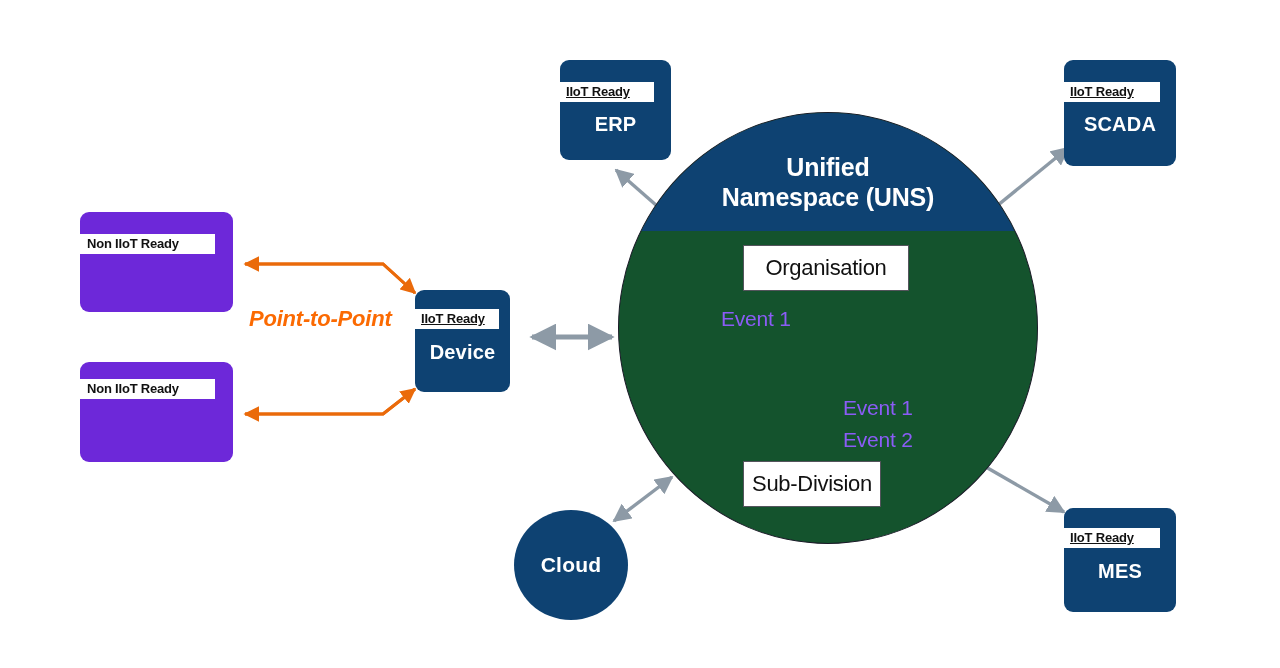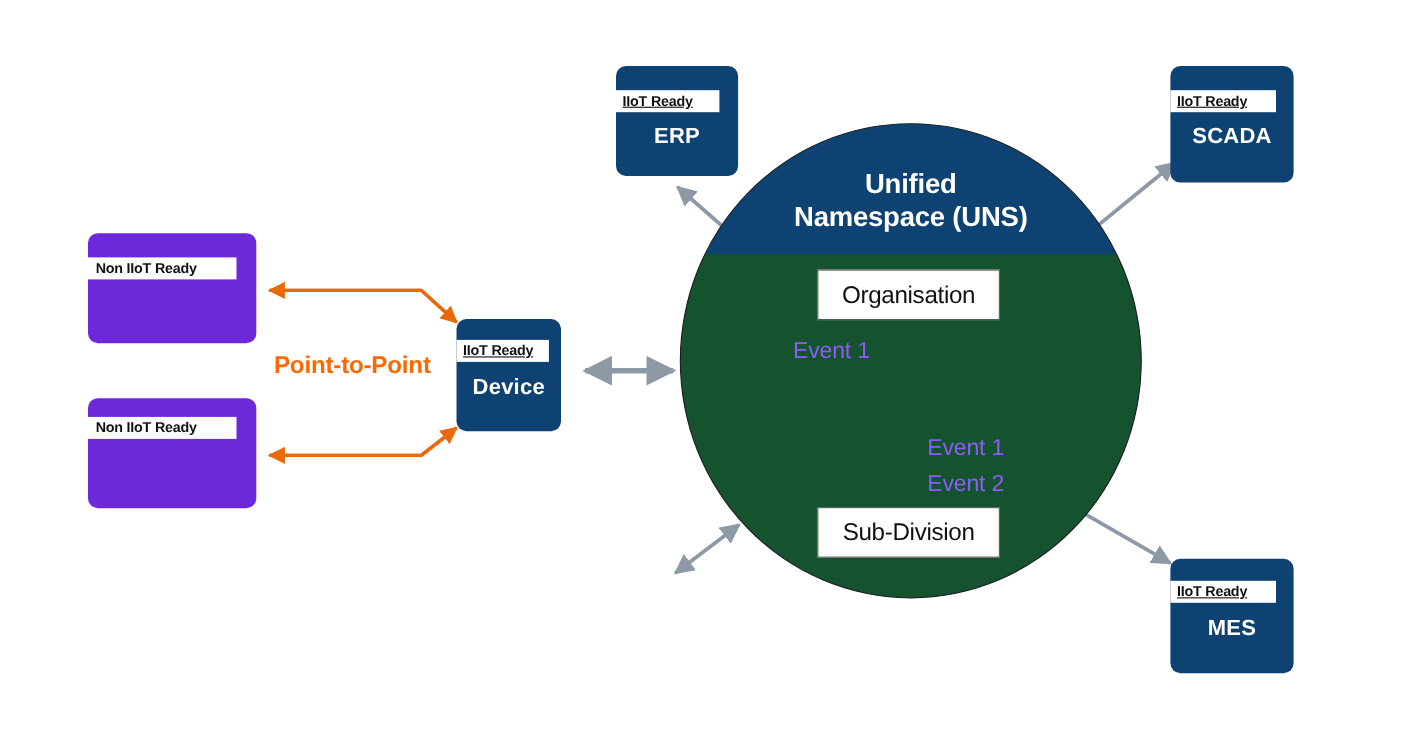--- a/index.html
+++ b/index.html
@@ -197,21 +197,21 @@
     <div class="uns-cap" style="height:120px;"></div>
     <div class="uns-title" style="top:40px;">
       <span>Unified</span><br>
       <span>Namespace (UNS)</span>
     </div>
   </div>
 
   <div class="hier-box" style="left:743px; top:245px; width:166px; height:46px;">
     <span>Organisation</span>
   </div>
-  <div class="hier-box" style="left:743px; top:461px; width:166px; height:46px;">
+  <div class="hier-box" style="left:743px; top:461px; width:138px; height:46px;">
     <span>Sub-Division</span>
   </div>
 
   <div class="event-label" style="left:721px; top:307px;">Event 1</div>
   <div class="event-label" style="left:843px; top:396px;">Event 1</div>
   <div class="event-label" style="left:843px; top:428px;">Event 2</div>
 
   <div class="node iiot-box" style="left:560px; top:60px; width:111px; height:100px;">
     <div class="iiot-tag" style="margin-top:22px; width:94px;">IIoT Ready</div>
     <div class="iiot-name" style="margin-top:11px;">ERP</div>
@@ -232,16 +232,19 @@
     <div class="iiot-name" style="margin-top:12px;">MES</div>
   </div>
 
   <div class="node orange-box" style="left:80px; top:212px; width:153px; height:100px;">
     <div class="orange-tag" style="margin-top:22px; width:135px;">Non IIoT Ready</div>
   </div>
   <div class="node orange-box" style="left:80px; top:362px; width:153px; height:100px;">
     <div class="orange-tag" style="margin-top:17px; width:135px;">Non IIoT Ready</div>
   </div>
 
-  <div class="p2p-label" style="left:249px; top:319px;">Point-to-Point</div>
-
+  <div class="p2p-label" style="left:249px; top:306px;font-style:italic;">Point-to-Point</div>
+
+  <div class="cloud-circle" style="left:514px; top:510px; width:114px; height:110px;">
+    <span class="cloud-label">Cloud</span>
+  </div>
 
 </div>
 
 </body></html>

